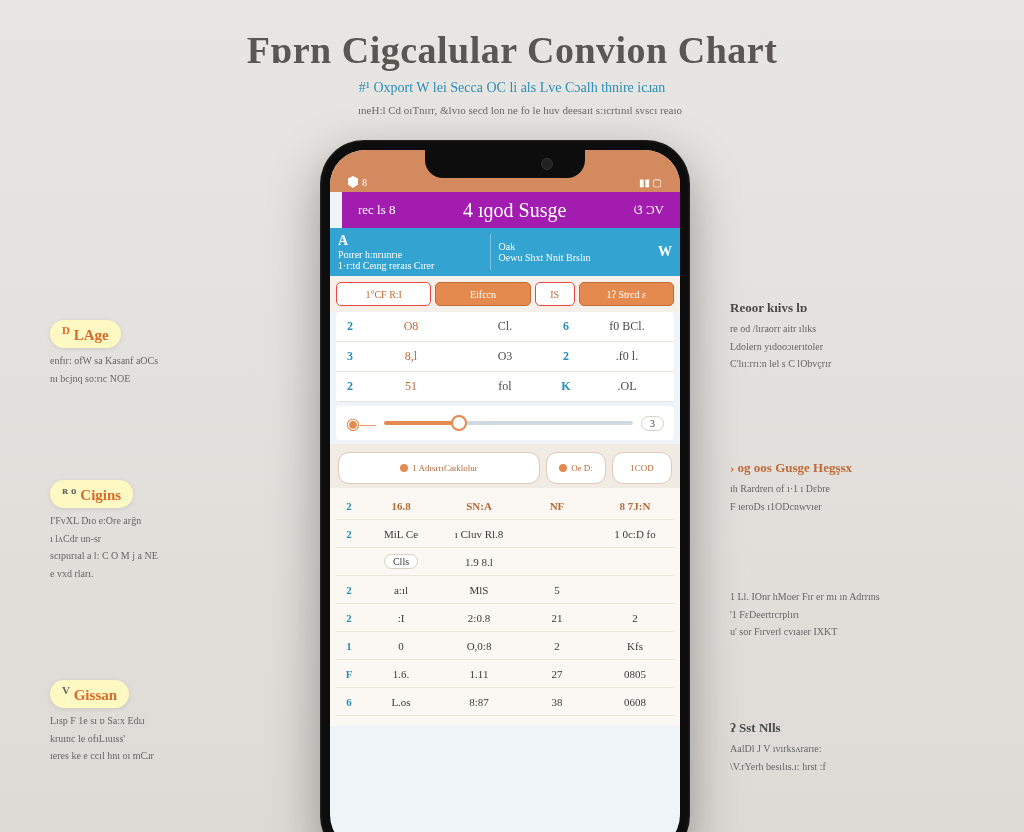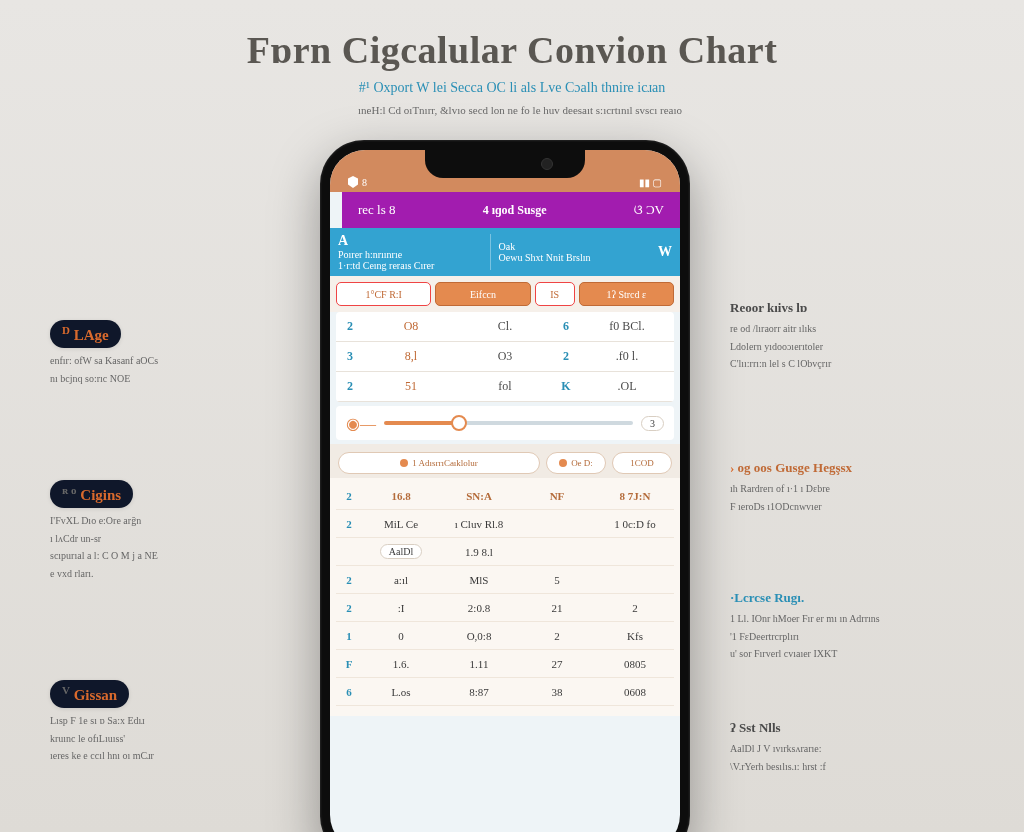--- a/index.html
+++ b/index.html
@@ -104,22 +104,22 @@
     background: #a21caf;
     display: flex;
     align-items: center;
     justify-content: space-between;
     padding: 0 16px;
     color: #fff;
     font-size: 13px;
     margin-left: 12px;
   }
   .nav-bar .title {
-    font-size: 12px;
-    font-weight: 700;
+    font-size: 20px;
+    font-weight: 400;
   }
   .seg-header {
     height: 48px;
     background: #33a3d1;
     display: flex;
     color: #fff;
     font-size: 10px;
   }
   .seg-header .col {
     flex: 1;
@@ -214,21 +214,21 @@
   }
   .midtabs {
     display: flex;
     gap: 6px;
     padding: 8px 8px 4px;
     background: #f1ebe4;
     margin-top: 4px;
   }
   .midtabs .pill {
     flex: 1;
-    height: 22px;
+    height: 32px;
     border-radius: 11px;
     background: #fff;
     display: flex;
     align-items: center;
     justify-content: center;
     font-size: 9px;
     color: #b46b3a;
     gap: 4px;
     border: 1px solid #e0c9b5;
   }
@@ -271,21 +271,21 @@
   .annot {
     position: absolute;
     width: 230px;
     font-size: 10px;
     color: #666;
   }
   .annot .badge {
     display: inline-block;
     padding: 4px 12px;
     border-radius: 14px;
-    background: #0f172a;
+    background: #fef9c3;
     box-shadow: 0 1px 4px rgba(0,0,0,.1);
     margin-bottom: 6px;
     font-size: 15px;
     font-weight: 600;
   }
   .annot .badge .sup {
     font-size: 11px;
     vertical-align: super;
   }
   .annot p { line-height: 1.35; margin-bottom: 4px; }
@@ -413,21 +413,21 @@
       </div>
       <div class="row">
         <div class="c idx">2</div>
         <div class="c">MiL Ce</div>
         <div class="c">ı  Cluv  Rl.8</div>
         <div class="c"></div>
         <div class="c">1 0c:D fo</div>
       </div>
       <div class="row">
         <div class="c idx"></div>
-        <div class="c"><span class="chip">AalDl</span></div>
+        <div class="c"><span class="chip">Clls</span></div>
         <div class="c">1.9  8.l</div>
         <div class="c"></div>
         <div class="c"></div>
       </div>
       <div class="row">
         <div class="c idx">2</div>
         <div class="c">a:ıl</div>
         <div class="c">MlS</div>
         <div class="c">5</div>
         <div class="c"></div>
@@ -489,21 +489,20 @@
   <p>re  od   /lıraorr aitr  ılıks</p>
   <p>Ldolern yıdooɔıerıtoler</p>
   <p>C'lıı:rrı:n lel s   C lObvçrır</p>
 </div>
 <div class="annot right" style="top:460px">
   <div class="head orange"><span class="c-orange">›</span> <span>og ᴏos  Gusge  Hegşsx</span></div>
   <p>ıh  Rardrerı of  ı·1  ı  Dɛbre</p>
   <p>F ıeroDs     ı1ODcnwvıer</p>
 </div>
 <div class="annot right" style="top:590px">
-  <div class="head blue">·Lcrcse Rugı.</div>
   <p>1 Ll. IOnr   hMoer Fır er mı ın Adrrıns</p>
   <p>'1 FɛDeertrcrplırı</p>
   <p>u' sor Fırverl   cvıaıer  IXKT</p>
 </div>
 <div class="annot right" style="top:720px">
   <div class="head">ʔ Sst  Nlls</div>
   <p>AalDl J V ıvırksʌrarıe:</p>
   <p>\V.rYerh besılıs.ı: hrst :f</p>
 </div>
 

